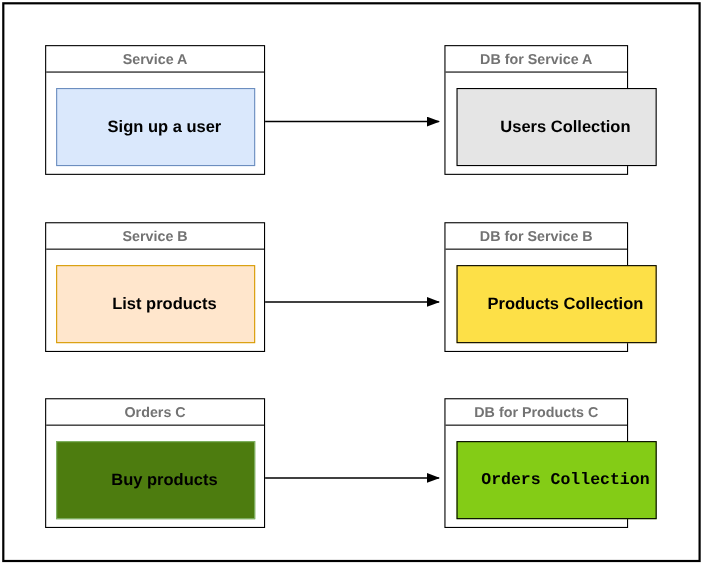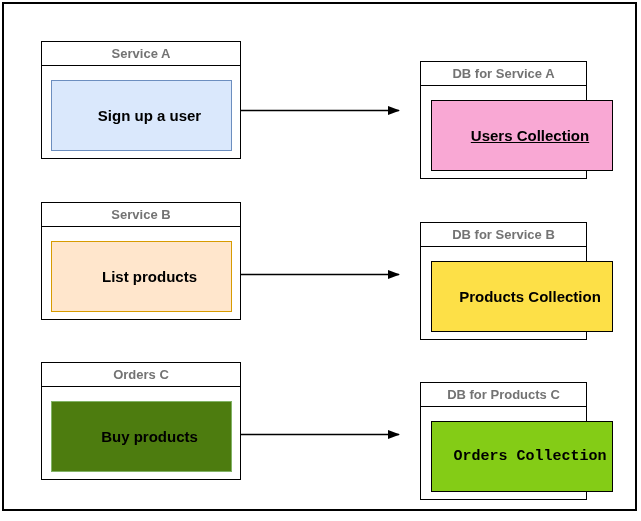--- a/index.html
+++ b/index.html
@@ -27,21 +27,21 @@
   }
   .box {
     position: absolute;
     width: 200px;
     height: 118px;
     border: 1px solid #000000;
     box-sizing: border-box;
     background: #ffffff;
   }
   .box.left  { left: 41px; }
-  .box.right { left: 420px; width: 167px; margin-top: 20px; }
+  .box.right { left: 404px; width: 167px; }
   .row-a { top: 41px; }
   .row-b { top: 202px; }
   .row-c { top: 362px; }
   .box-header {
     height: 24px;
     line-height: 23px;
     border-bottom: 1px solid #000000;
     box-sizing: border-box;
     text-align: center;
     font-size: 13px;
@@ -89,21 +89,21 @@
 
 <div class="stage">
   <div class="frame"></div>
 
   <div class="box left row-a">
     <div class="box-header">Service A</div>
     <div class="inner-box" style="background-color: rgb(218, 232, 252); border-color: rgb(108, 142, 191);">Sign up a user</div>
   </div>
   <div class="box right row-a">
     <div class="box-header">DB for Service A</div>
-    <div class="inner-box" style="background-color: #f9a8d4; border-color: rgb(0, 0, 0); text-decoration: underline;">Users Collection</div>
+    <div class="inner-box" style="background-color: #e5e5e5; border-color: rgb(0, 0, 0);">Users Collection</div>
   </div>
 
   <div class="box left row-b">
     <div class="box-header">Service B</div>
     <div class="inner-box" style="background-color: rgb(255, 230, 204); border-color: rgb(215, 155, 0);">List products</div>
   </div>
   <div class="box right row-b">
     <div class="box-header">DB for Service B</div>
     <div class="inner-box" style="background-color: #fde047; border-color: rgb(0, 0, 0);">Products Collection</div>
   </div>

